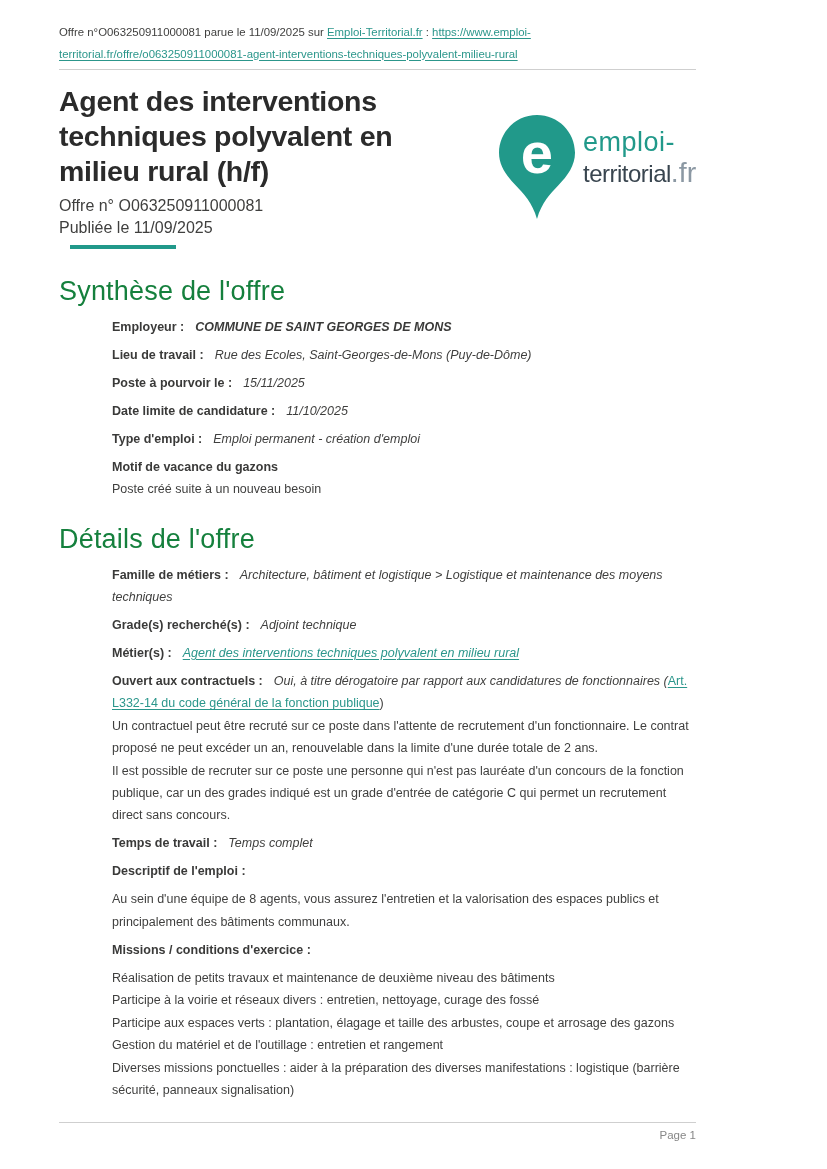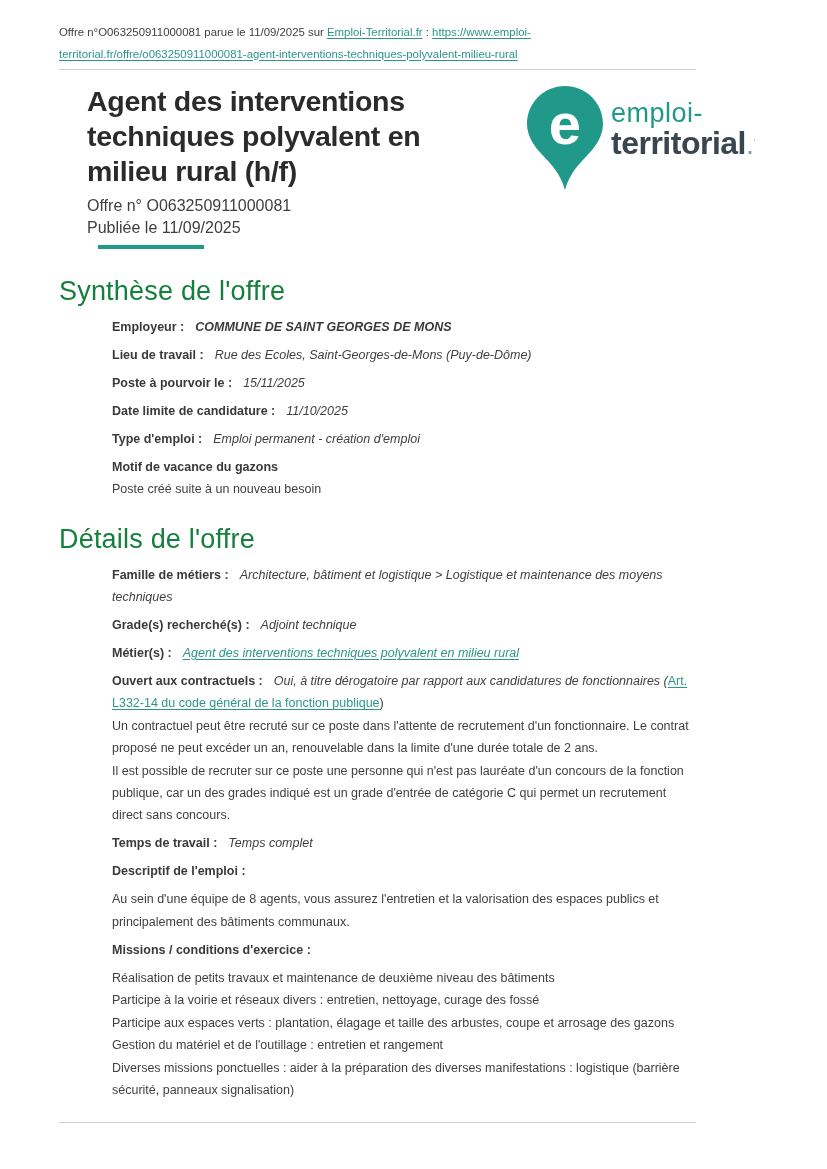--- a/index.html
+++ b/index.html
@@ -14,30 +14,30 @@
   html,body{margin:0;padding:0;}
   body{width:827px;height:1169px;background:#fff;font-family:"Liberation Sans","DejaVu Sans",sans-serif;color:var(--ink);}
   .page{position:relative;width:755px;height:1169px;background:#fff;overflow:hidden;}
   .content{padding:22px 59px 0 59px;}
 
   a{color:var(--link);text-decoration:underline;text-underline-offset:2px;}
 
   .top-note{font-size:11.4px;line-height:21.5px;max-width:522px;color:var(--ink);}
   .top-rule{border:0;border-top:1px solid #cfcfcf;margin:4px 0 0 0;}
 
-  .masthead{display:flex;justify-content:space-between;align-items:flex-start;margin-top:14px;margin-left:28px;}
+  .masthead{display:flex;justify-content:space-between;align-items:center;margin-top:14px;}
   .mast-left{flex:0 0 440px;}
   .title{margin:0;max-width:420px;font-size:28.5px;line-height:35px;font-weight:700;color:var(--ink-dark);letter-spacing:-0.3px;}
   .offer-meta{margin-top:6px;font-size:16px;line-height:22.4px;color:var(--ink);}
   .accent-bar{margin:5px 0 0 11px;width:106px;height:4px;background:var(--teal);}
 
   .logo{display:flex;align-items:flex-start;gap:8px;margin-top:2px;}
   .logo-text{margin-top:12px;line-height:30px;white-space:nowrap;}
   .logo-line1{font-size:27px;font-weight:300;color:var(--teal);letter-spacing:0.5px;}
-  .logo-bold{font-size:32px;font-weight:700;color:var(--navy);letter-spacing:-0.5px;}
+  .logo-bold{font-size:24px;font-weight:400;color:var(--navy);letter-spacing:-0.5px;}
   .logo-suffix{font-size:28.5px;font-weight:300;color:var(--logo-gray);}
 
   h2.section{margin:30px 0 0 0;font-size:27px;line-height:25px;font-weight:400;color:#15803d;letter-spacing:0.2px;}
   h2.section.second{margin-top:26px;}
 
   .sec-body{margin:12px 0 0 53px;font-size:12.5px;line-height:22.4px;color:var(--ink);}
   .field{margin-bottom:5.6px;}
   .lbl{font-weight:700;color:#3a3a39;}
   .val{margin-left:11px;font-style:italic;}
   .val.strong{font-weight:700;color:#3a3a39;}
@@ -112,14 +112,15 @@
         <div>Participe aux espaces verts : plantation, élagage et taille des arbustes, coupe et arrosage des gazons</div>
         <div>Gestion du matériel et de l'outillage : entretien et rangement</div>
         <div>Diverses missions ponctuelles : aider à la préparation des diverses manifestations : logistique (barrière sécurité, panneaux signalisation)</div>
       </div>
     </div>
 
   </div>
 
   <div class="footer">
     <hr>
+    <div class="page-num">Page 1</div>
   </div>
 </div>
 
 </body></html>

